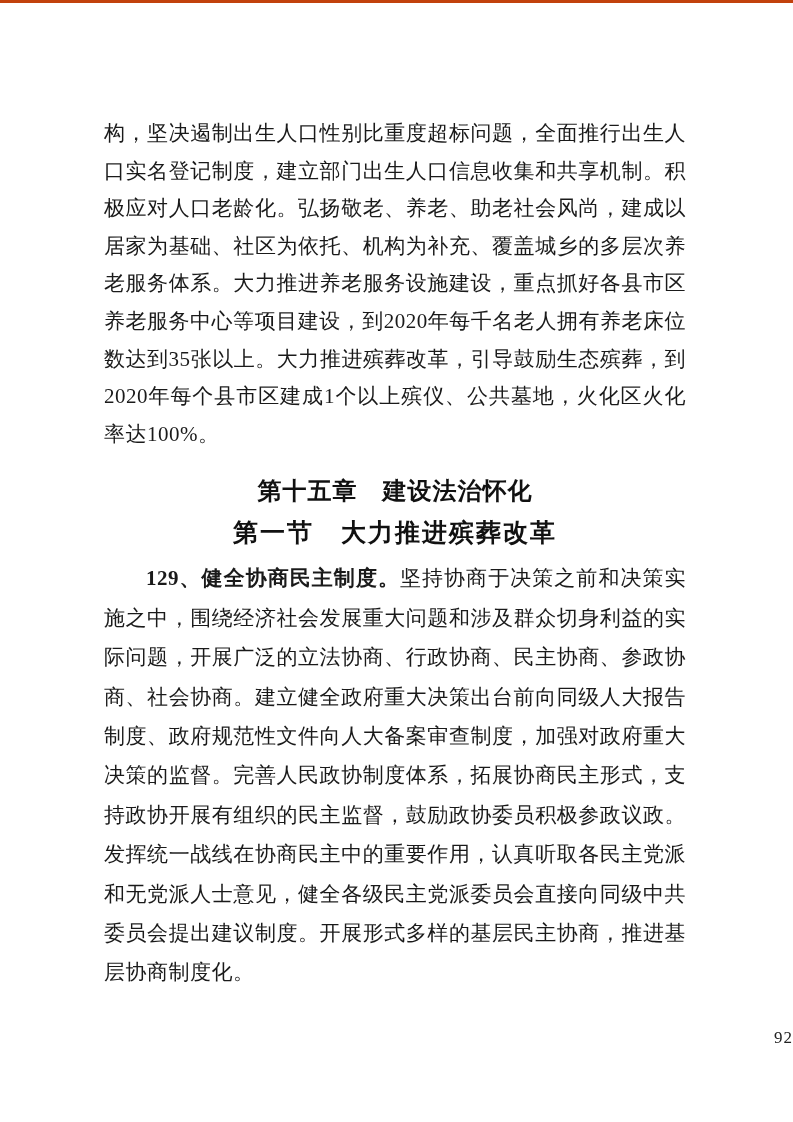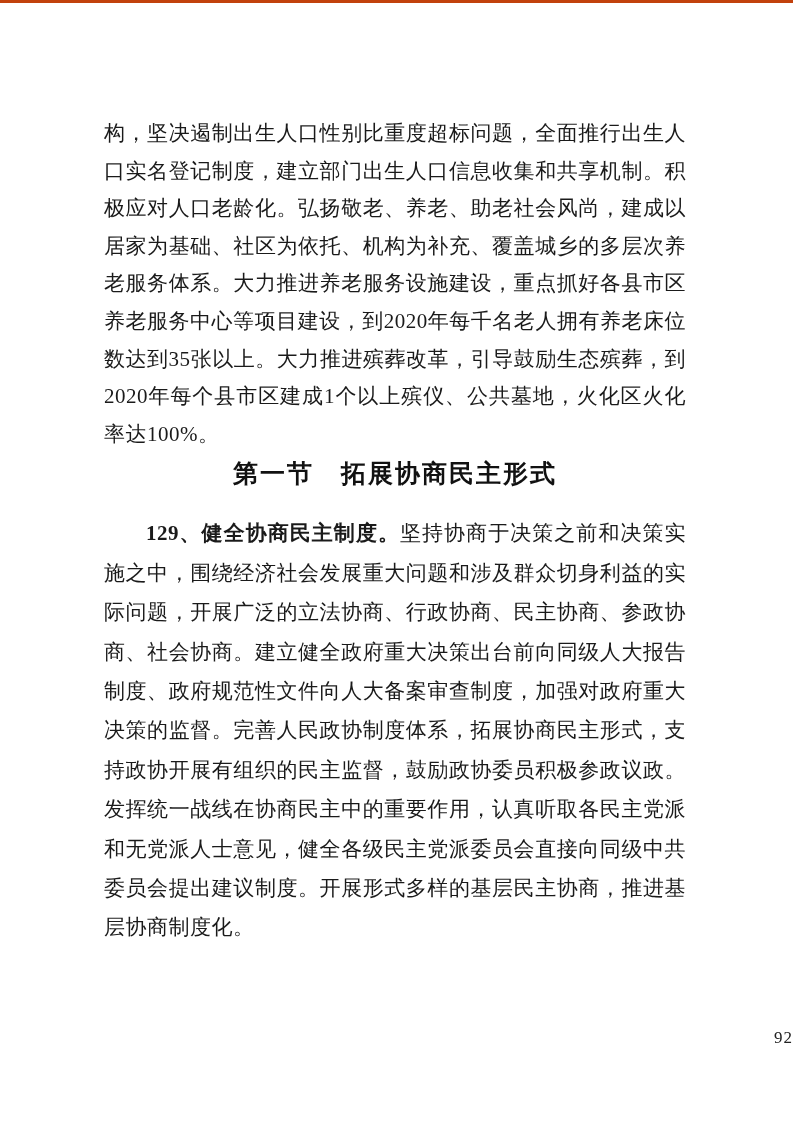--- a/index.html
+++ b/index.html
@@ -28,21 +28,21 @@
     margin: 0;
     font-size: 21px;
     line-height: 37.6px;
     letter-spacing: 0.5px;
     text-align: justify;
     text-justify: inter-ideograph;
     color: #1a1a1a;
   }
   .body-text.item {
     line-height: 39.4px;
-    margin-top: 19px;
+    margin-top: 5px;
     text-indent: 2em;
   }
   .body-text .lead {
     font-weight: bold;
   }
   .chapter-heading {
     margin: 17px 0 0 0;
     font-family: "Liberation Sans", "DejaVu Sans", sans-serif;
     font-size: 24px;
     line-height: 42px;
@@ -73,21 +73,22 @@
   }
 </style>
 </head>
 <body>
 
 <div class="page">
   <div class="content">
 
     <p class="body-text">构，坚决遏制出生人口性别比重度超标问题，全面推行出生人口实名登记制度，建立部门出生人口信息收集和共享机制。积极应对人口老龄化。弘扬敬老、养老、助老社会风尚，建成以居家为基础、社区为依托、机构为补充、覆盖城乡的多层次养老服务体系。大力推进养老服务设施建设，重点抓好各县市区养老服务中心等项目建设，到2020年每千名老人拥有养老床位数达到35张以上。大力推进殡葬改革，引导鼓励生态殡葬，到2020年每个县市区建成1个以上殡仪、公共墓地，火化区火化率达100%。</p>
 
+    <h1 class="chapter-heading">第十五章　建设法治怀化</h1>
 
-    <h2 class="section-heading">第一节　拓展协商民主形式</h2>
+    <h2 class="section-heading">第一节　大力推进殡葬改革</h2>
 
     <p class="body-text item"><span class="lead">129、健全协商民主制度。</span><span>坚持协商于决策之前和决策实施之中，围绕经济社会发展重大问题和涉及群众切身利益的实际问题，开展广泛的立法协商、行政协商、民主协商、参政协商、社会协商。建立健全政府重大决策出台前向同级人大报告制度、政府规范性文件向人大备案审查制度，加强对政府重大决策的监督。完善人民政协制度体系，拓展协商民主形式，支持政协开展有组织的民主监督，鼓励政协委员积极参政议政。发挥统一战线在协商民主中的重要作用，认真听取各民主党派和无党派人士意见，健全各级民主党派委员会直接向同级中共委员会提出建议制度。开展形式多样的基层民主协商，推进基层协商制度化。</span></p>
 
   </div>
 
   <div class="page-number">92</div>
 </div>
 
 </body></html>

